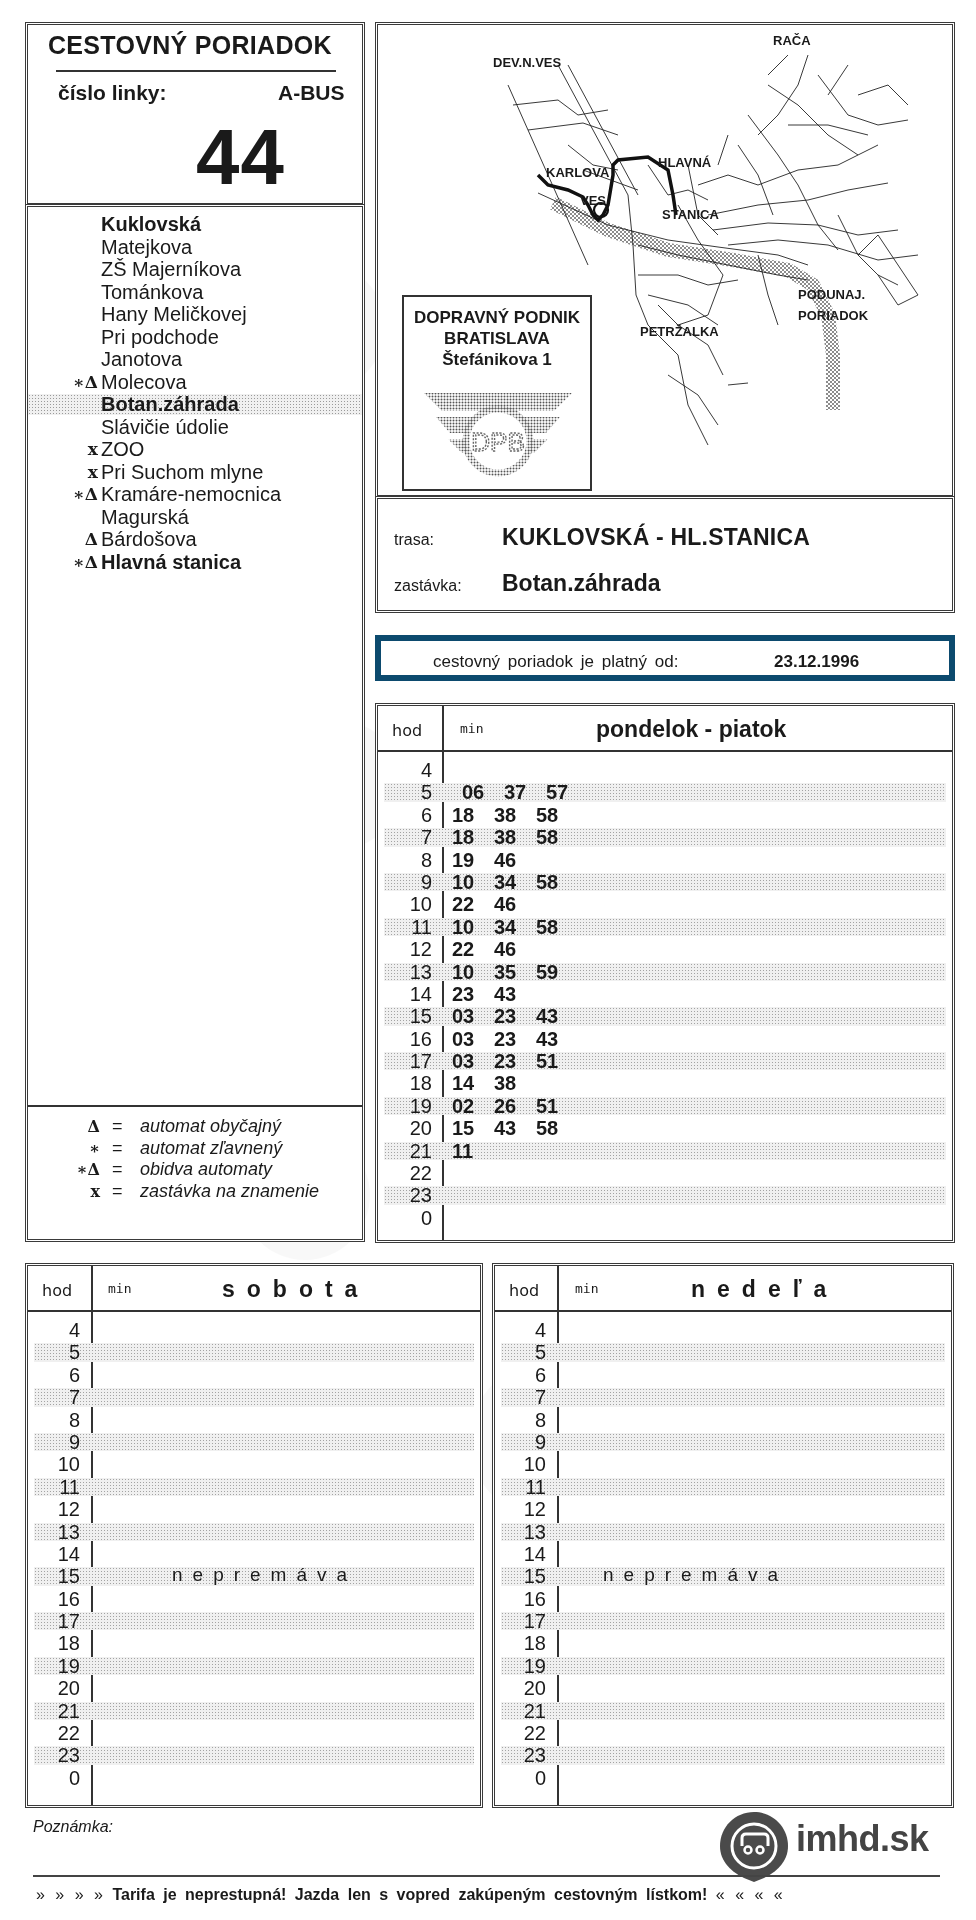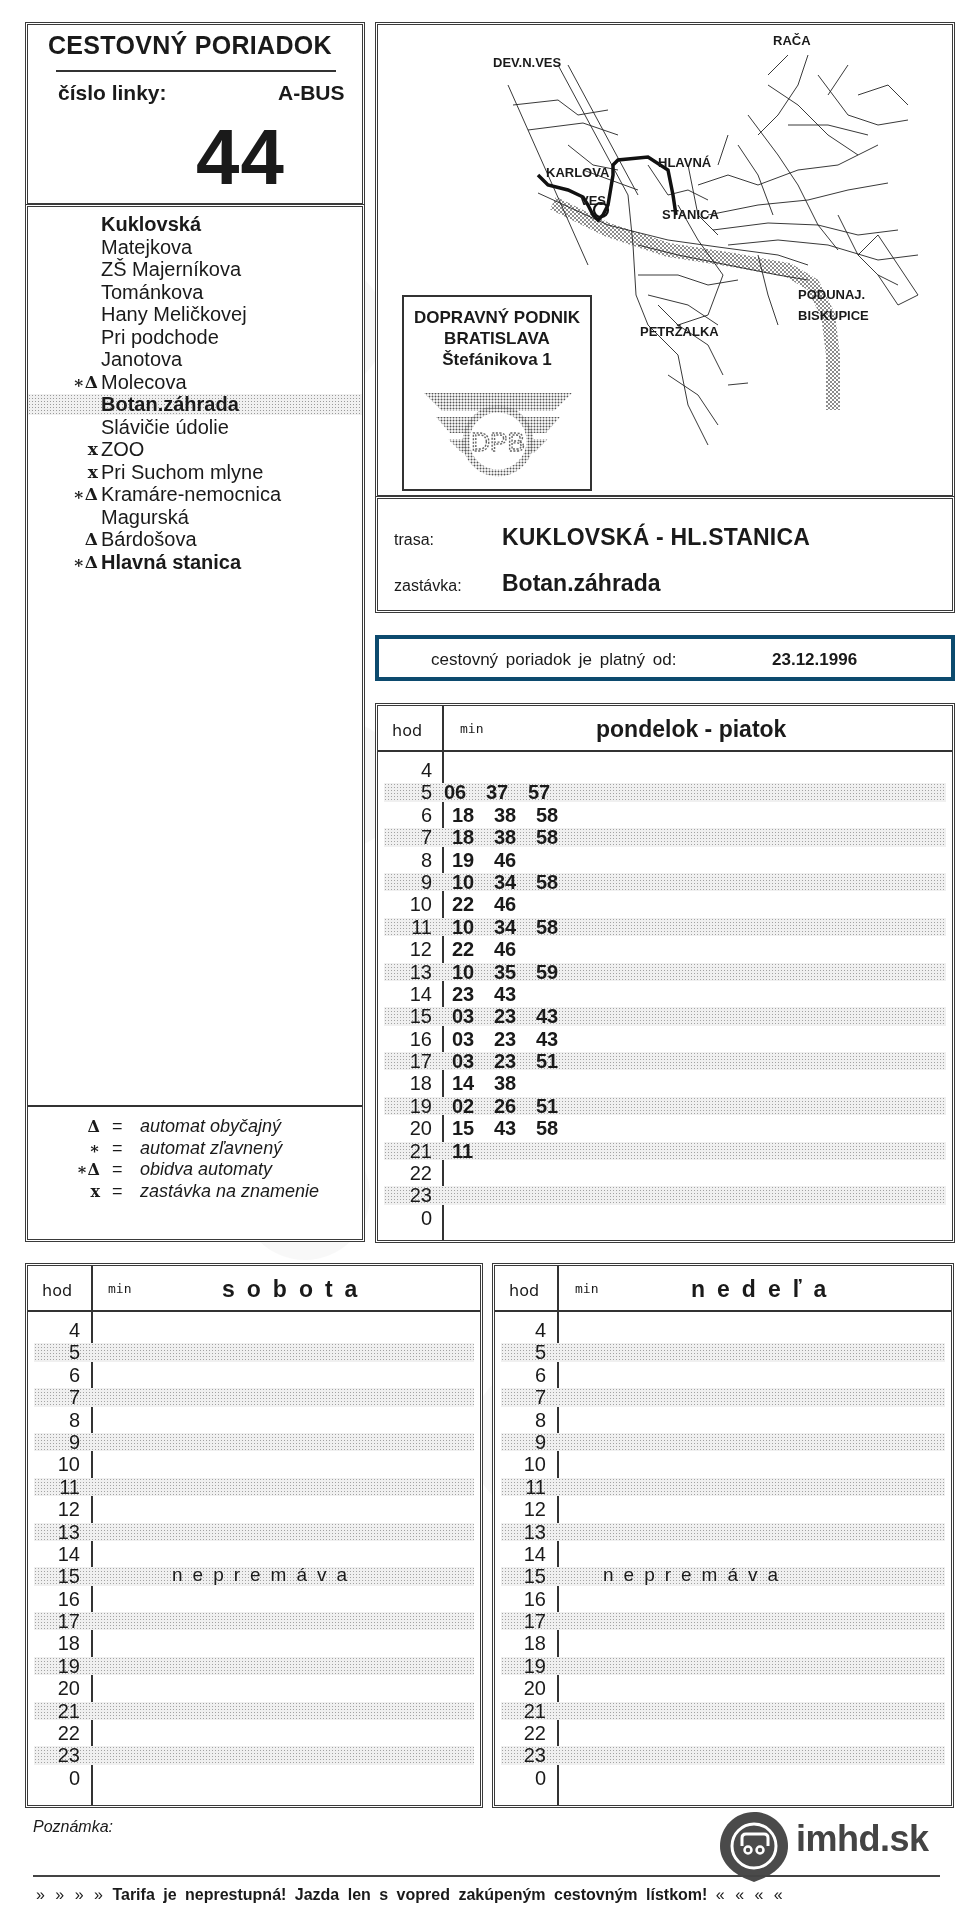--- a/index.html
+++ b/index.html
@@ -44,21 +44,21 @@
   #dpb-logo { position: absolute; left: 18px; top: 92px; width: 152px; height: 90px; }
 
   
   #route-box { left: 375px; top: 496px; width: 580px; height: 117px; }
   #route-label { position: absolute; left: 16px; top: 32px; font-size: 16px; }
   #route-value { position: absolute; left: 124px; top: 25px; font-size: 23px; font-weight: bold; letter-spacing: 0.2px; }
   #stop-label { position: absolute; left: 16px; top: 78px; font-size: 16px; }
   #stop-value { position: absolute; left: 124px; top: 71px; font-size: 23px; font-weight: bold; }
 
   
-  #valid-box { left: 375px; top: 635px; width: 580px; height: 46px; border: 4px solid #0c4a6e; }
+  #valid-box { left: 375px; top: 635px; width: 580px; height: 46px; border: 6px solid #0c4a6e; }
   #valid-label { position: absolute; left: 52px; top: 11px; font-size: 17px; word-spacing: 3px; }
   #valid-date { position: absolute; left: 393px; top: 11px; font-size: 17px; font-weight: bold; }
 
   
   .tt { position: absolute; border: 3px double #3a3a3a; background: #fff; overflow: hidden; }
   .tt-head { position: absolute; left: 0; right: 0; top: 0; height: 46px; border-bottom: 2px solid #333; }
   .tt-hodcol { position: absolute; top: 0; bottom: 0; border-left: 2px solid #333; }
   .tt-hod-label { position: absolute; top: 15px; font-family: "DejaVu Sans", sans-serif; font-size: 16px; }
   .tt-min-label { position: absolute; top: 15px; font-family: "DejaVu Sans Mono", monospace; font-size: 13px; }
   .tt-title { position: absolute; top: 10px; font-size: 23px; font-weight: bold; white-space: nowrap; }
@@ -250,21 +250,21 @@
     <circle cx="223" cy="185" r="7" fill="none" stroke="#111" stroke-width="2.2"></circle>
   </svg>
   <div class="map-label" style="left:115px;top:30px;">DEV.N.VES</div>
   <div class="map-label" style="left:395px;top:8px;">RAČA</div>
   <div class="map-label" style="left:168px;top:140px;">KARLOVA</div>
   <div class="map-label" style="left:202px;top:168px;">VES</div>
   <div class="map-label" style="left:280px;top:130px;">HLAVNÁ</div>
   <div class="map-label" style="left:284px;top:150px;margin-top:32px;">STANICA</div>
   <div class="map-label" style="left:262px;top:283px;margin-top:16px;">PETRŽALKA</div>
   <div class="map-label" style="left:420px;top:262px;">PODUNAJ.</div>
-  <div class="map-label" style="left:420px;top:283px;">BISKUPICE</div>
+  <div class="map-label" style="left:420px;top:283px;">PORIADOK</div>
 
   <div id="dpb-box">
     <div id="dpb-name">
       <div>DOPRAVNÝ  PODNIK</div>
       <div>BRATISLAVA</div>
       <div>Štefánikova  1</div>
     </div>
     <svg id="dpb-logo" viewBox="0 0 152 90">
       <defs>
         <pattern id="dots2" width="3" height="3" patternUnits="userSpaceOnUse">
@@ -300,21 +300,21 @@
     <div class="tt-title" style="left:218px;">pondelok  -  piatok</div>
   </div>
   <div class="tt-hodcol" style="left:64px;"></div>
   <div class="tt-rows" id="weekday-rows">
       <div class="tt-row">
         <span class="h" style="left: 0px; width: 54px;">4</span>
         <span class="m" style="left: 74px;"></span>
       </div>
       <div class="tt-row shade">
         <span class="h" style="left: 0px; width: 54px;">5</span>
-        <span class="m" style="left: 66px;"><span>06</span><span>37</span><span>57</span></span>
+        <span class="m" style="left: 74px; text-align: center;"><span>06</span><span>37</span><span>57</span></span>
       </div>
       <div class="tt-row">
         <span class="h" style="left: 0px; width: 54px;">6</span>
         <span class="m" style="left: 74px;"><span>18</span><span>38</span><span>58</span></span>
       </div>
       <div class="tt-row shade">
         <span class="h" style="left: 0px; width: 54px;">7</span>
         <span class="m" style="left: 74px;"><span>18</span><span>38</span><span>58</span></span>
       </div>
       <div class="tt-row">

